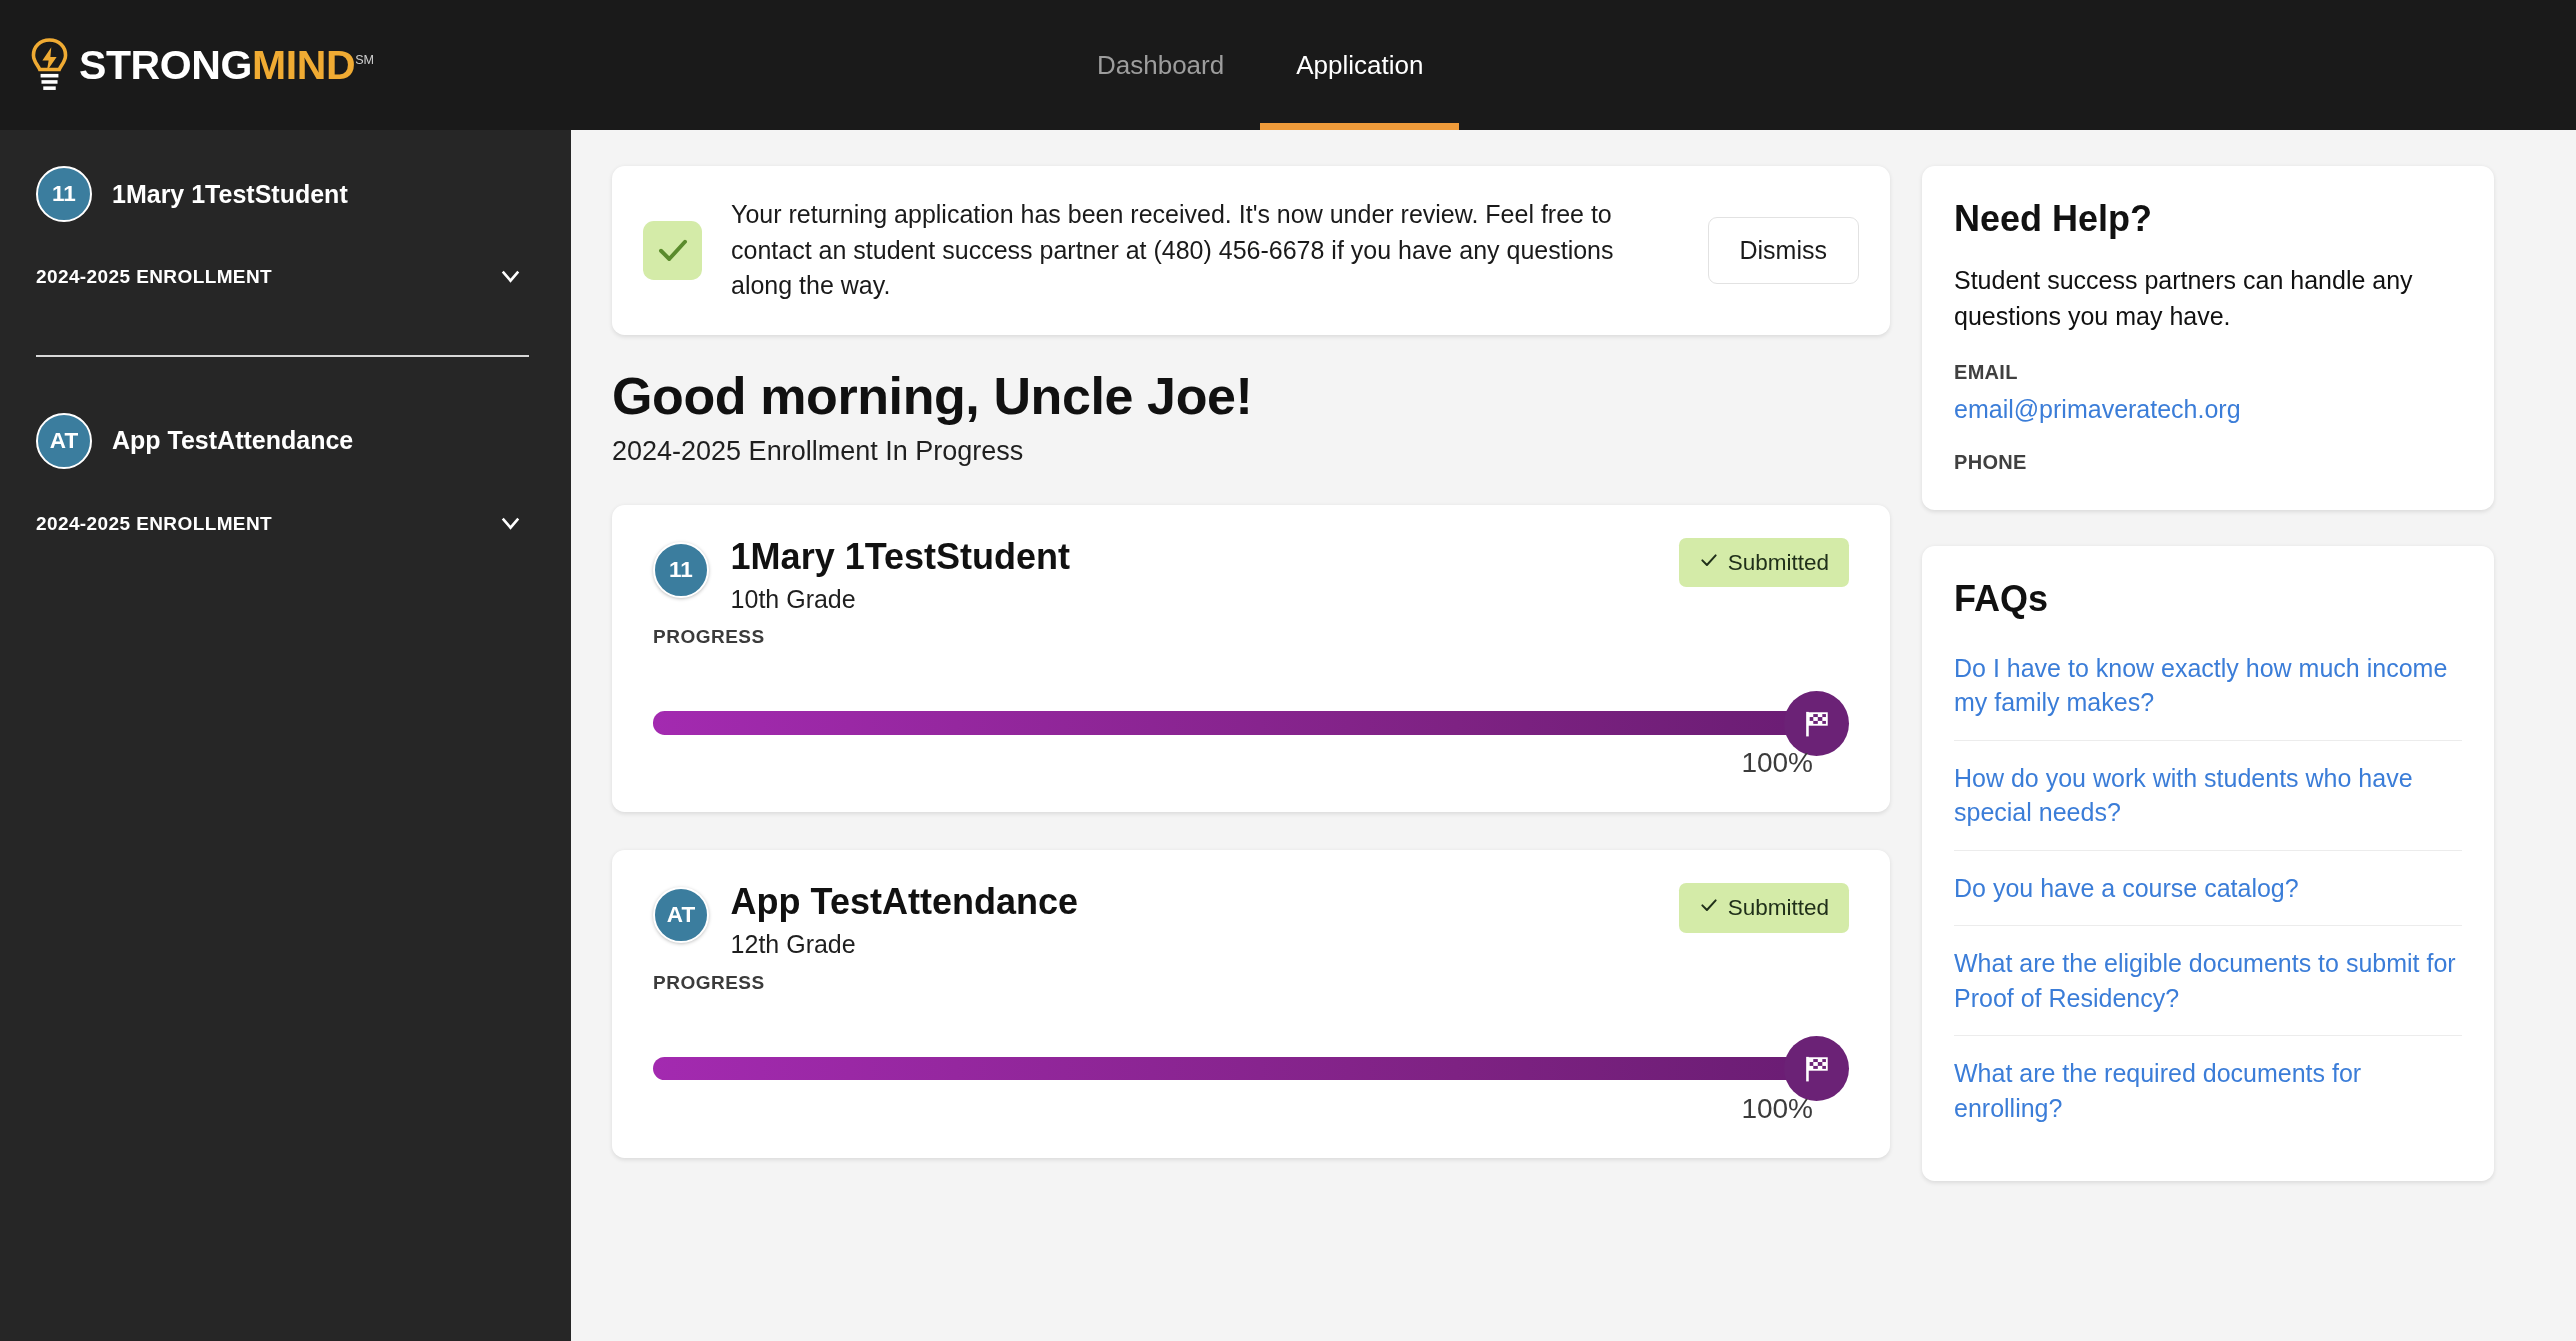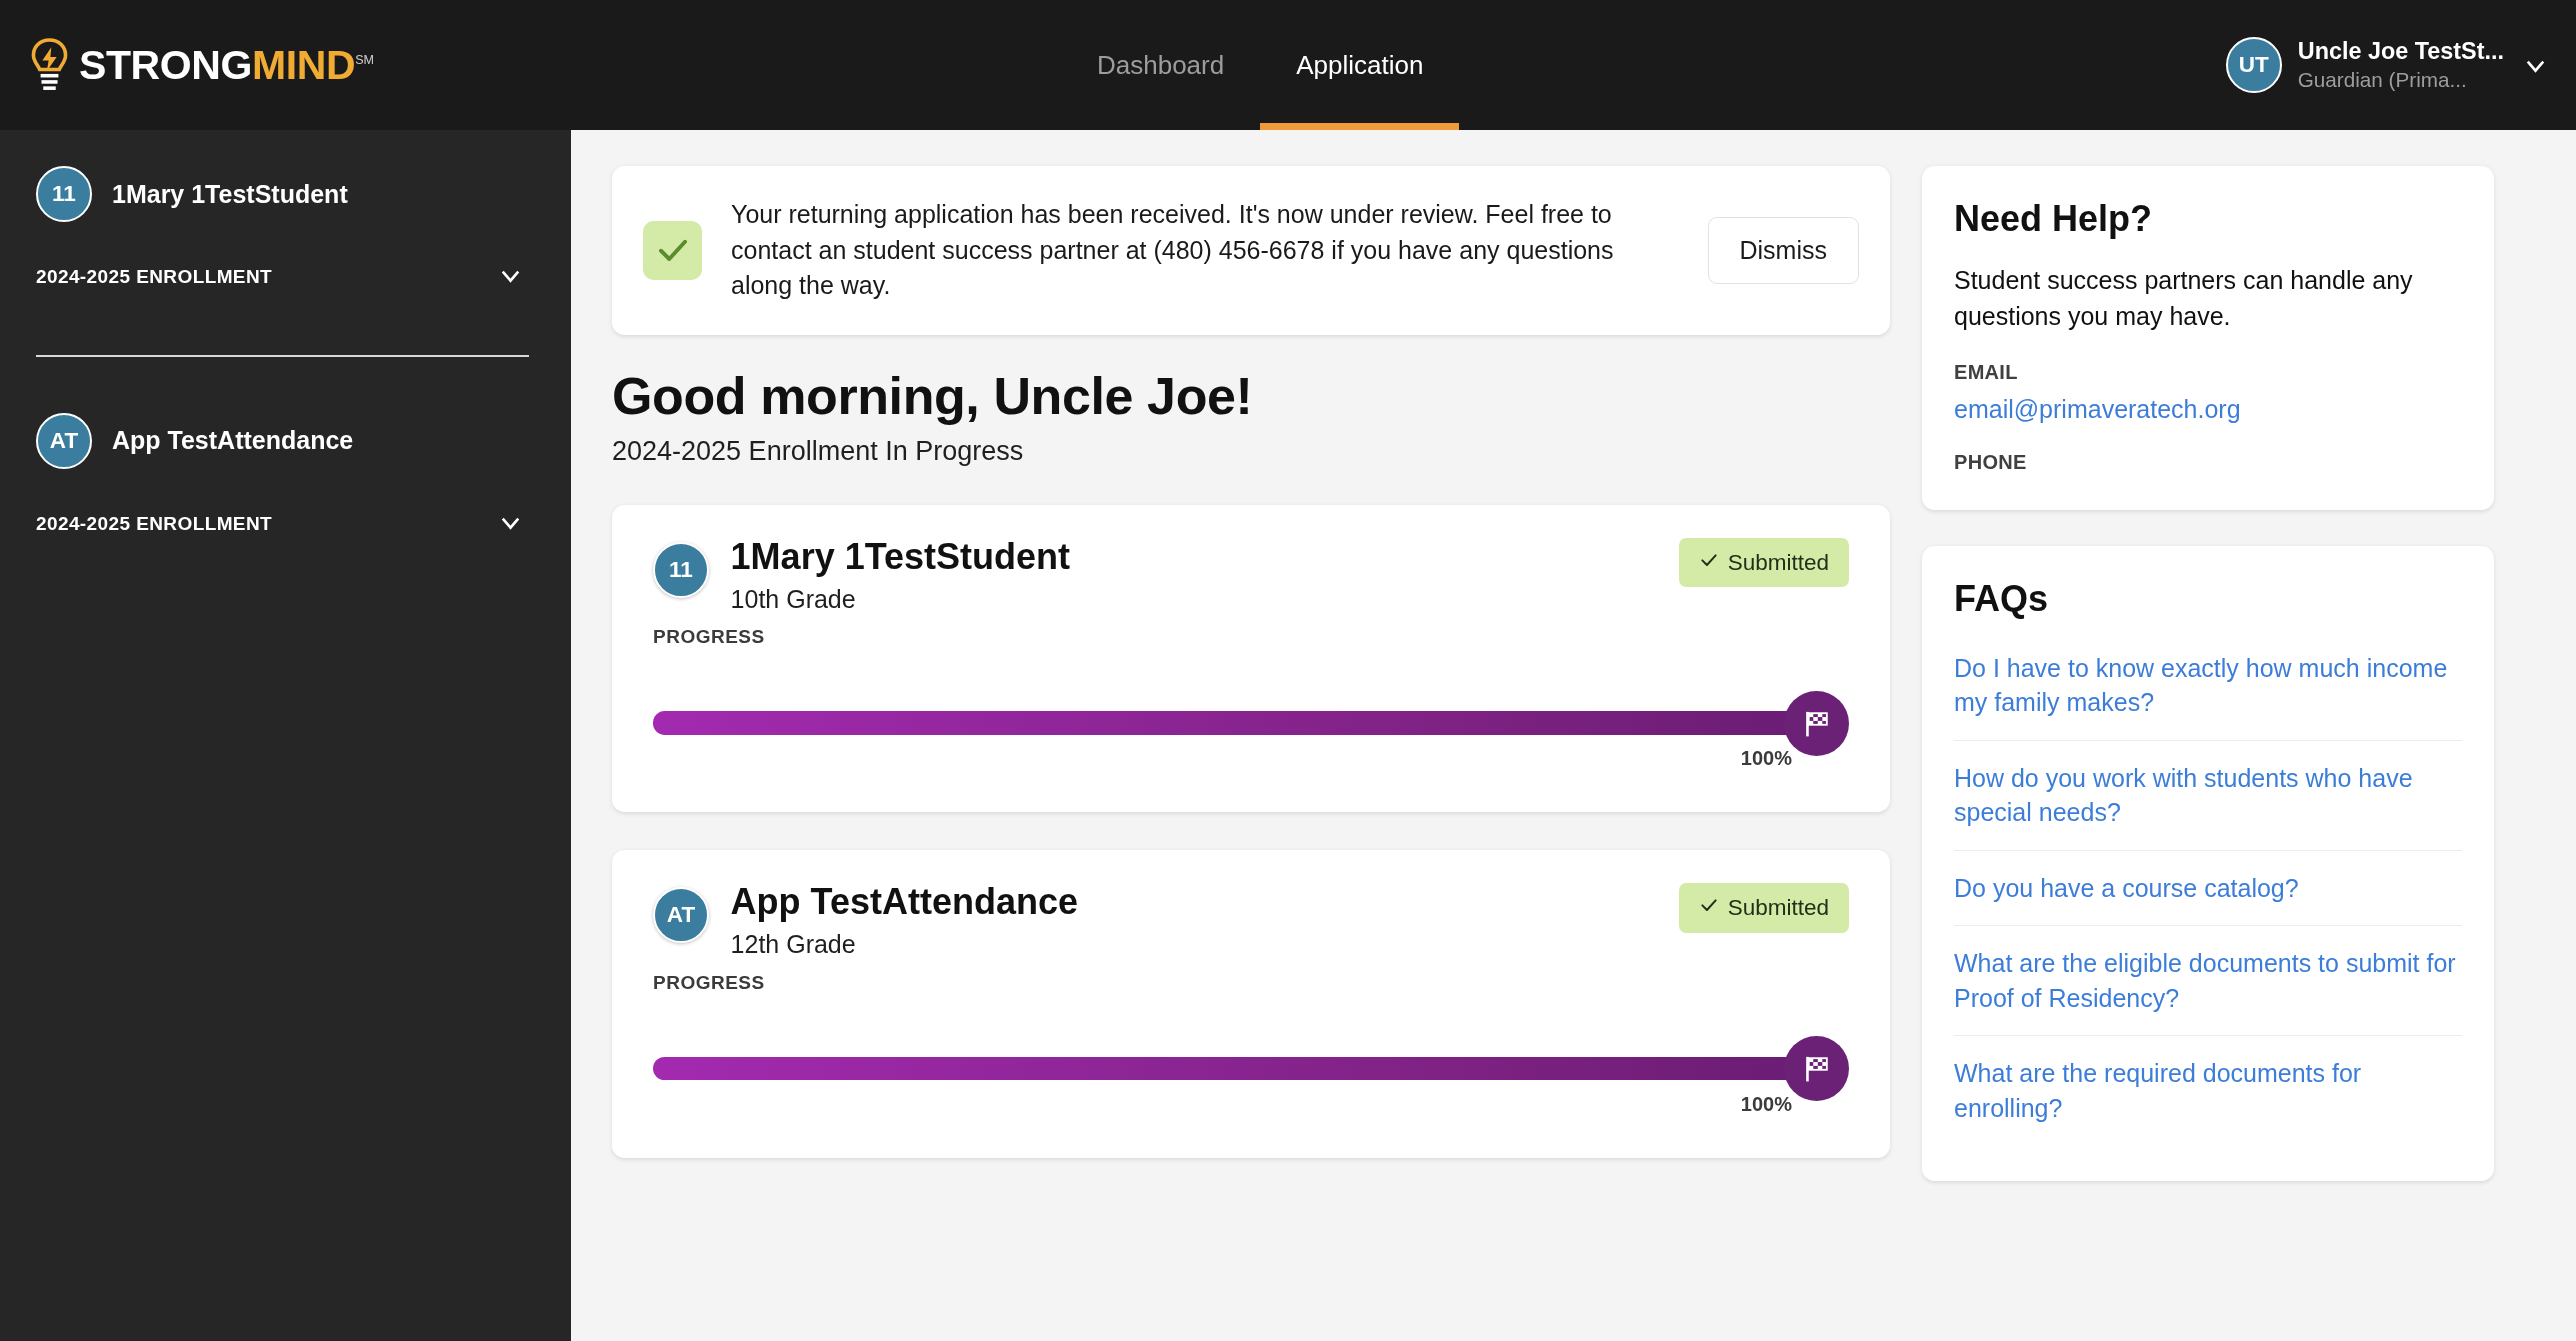--- a/index.html
+++ b/index.html
@@ -109,21 +109,21 @@
   .bar-area { position: relative; margin-top: 43px; height: 83px; }
   .bar-track {
     position: absolute; left: 0; right: 49px; top: 20px; height: 23.4px; border-radius: 11.7px;
     background: linear-gradient(90deg, #a32ab0 0%, #7e2283 70%, #6b1d74 100%);
   }
   .bar-knob {
     position: absolute; right: 0; top: -0.9px; width: 65px; height: 65px; border-radius: 50%;
     background: #6b2276; display: flex; align-items: center; justify-content: center;
   }
   .bar-pct {
-    position: absolute; right: 57px; top: 56px; font-size: 20px; font-weight: 700; color: #3b3b3b;
+    position: absolute; right: 36px; top: 56px; font-size: 28px; font-weight: 400; color: #3b3b3b;
   }
 
   
   .rail-card { padding: 32px 32px 36px 32px; }
   .rail-title { font-size: 36px; font-weight: 700; color: #111111; }
   .rail-body { font-size: 25px; line-height: 1.42; color: #111111; margin-top: 23.4px; }
   .rail-label { font-size: 20px; font-weight: 700; color: #404040; letter-spacing: 0.3px; margin-top: 27px; }
   .rail-link { font-size: 25px; color: #3b7dd8; margin-top: 10.8px; display: block; text-decoration: none; cursor: pointer; }
   .faq-list { margin-top: 23.4px; }
   .faq-item {
@@ -152,32 +152,20 @@
       <span class="logo-text">
         <span class="logo-strong">STRONG</span><span class="logo-mind">MIND</span><span class="logo-sm">SM</span>
       </span>
     </div>
 
     <div class="nav">
       <div class="nav-item">Dashboard</div>
       <div class="nav-item active">Application</div>
     </div>
 
-    <div class="user-box">
-      <div class="avatar">UT</div>
-      <div class="user-meta">
-        <span class="user-name">Uncle Joe TestSt...</span>
-        <span class="user-role">Guardian (Prima...</span>
-      </div>
-      <span class="chev">
-        <svg class="chev" viewBox="0 0 24 24" fill="none" stroke="#ffffff" stroke-width="2">
-          <polyline points="6,9 12,16 18,9"></polyline>
-        </svg>
-      </span>
-    </div>
   </div>
 
   <div class="body">
 
     <div class="sidebar">
       <div class="student-block">
         <div class="student-head">
           <div class="avatar">11</div>
           <span class="student-name-side">1Mary 1TestStudent</span>
         </div>

